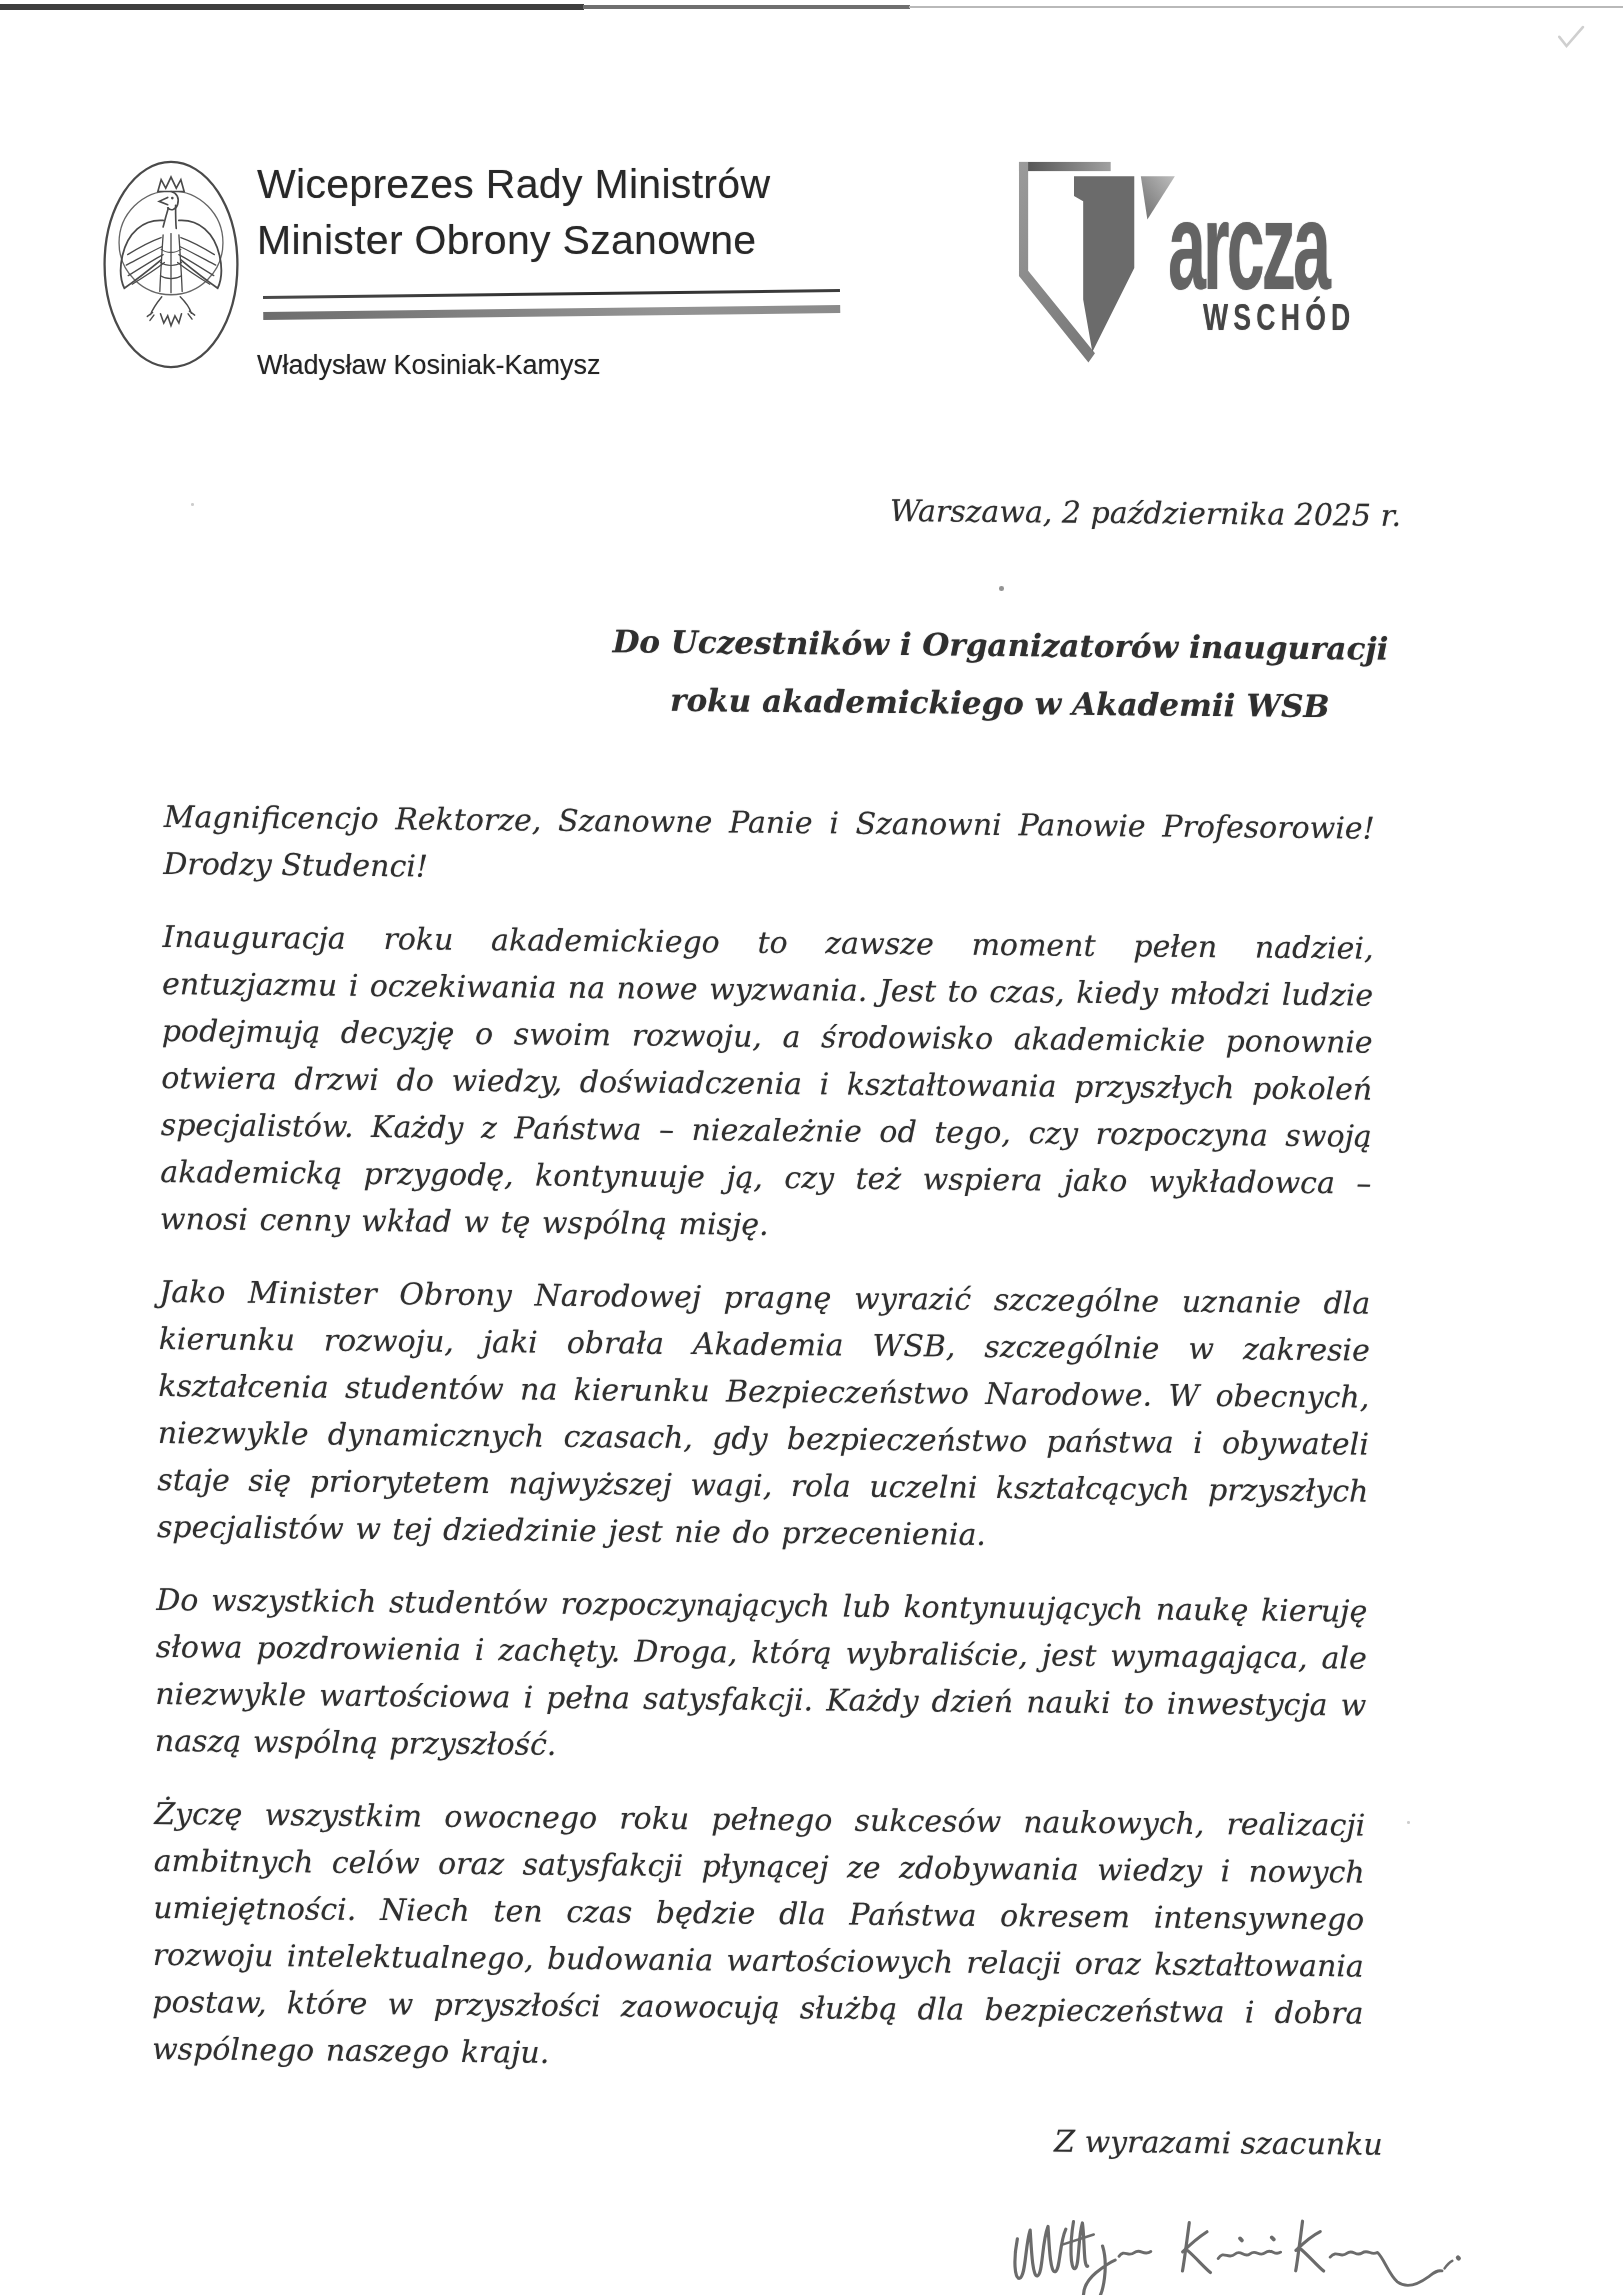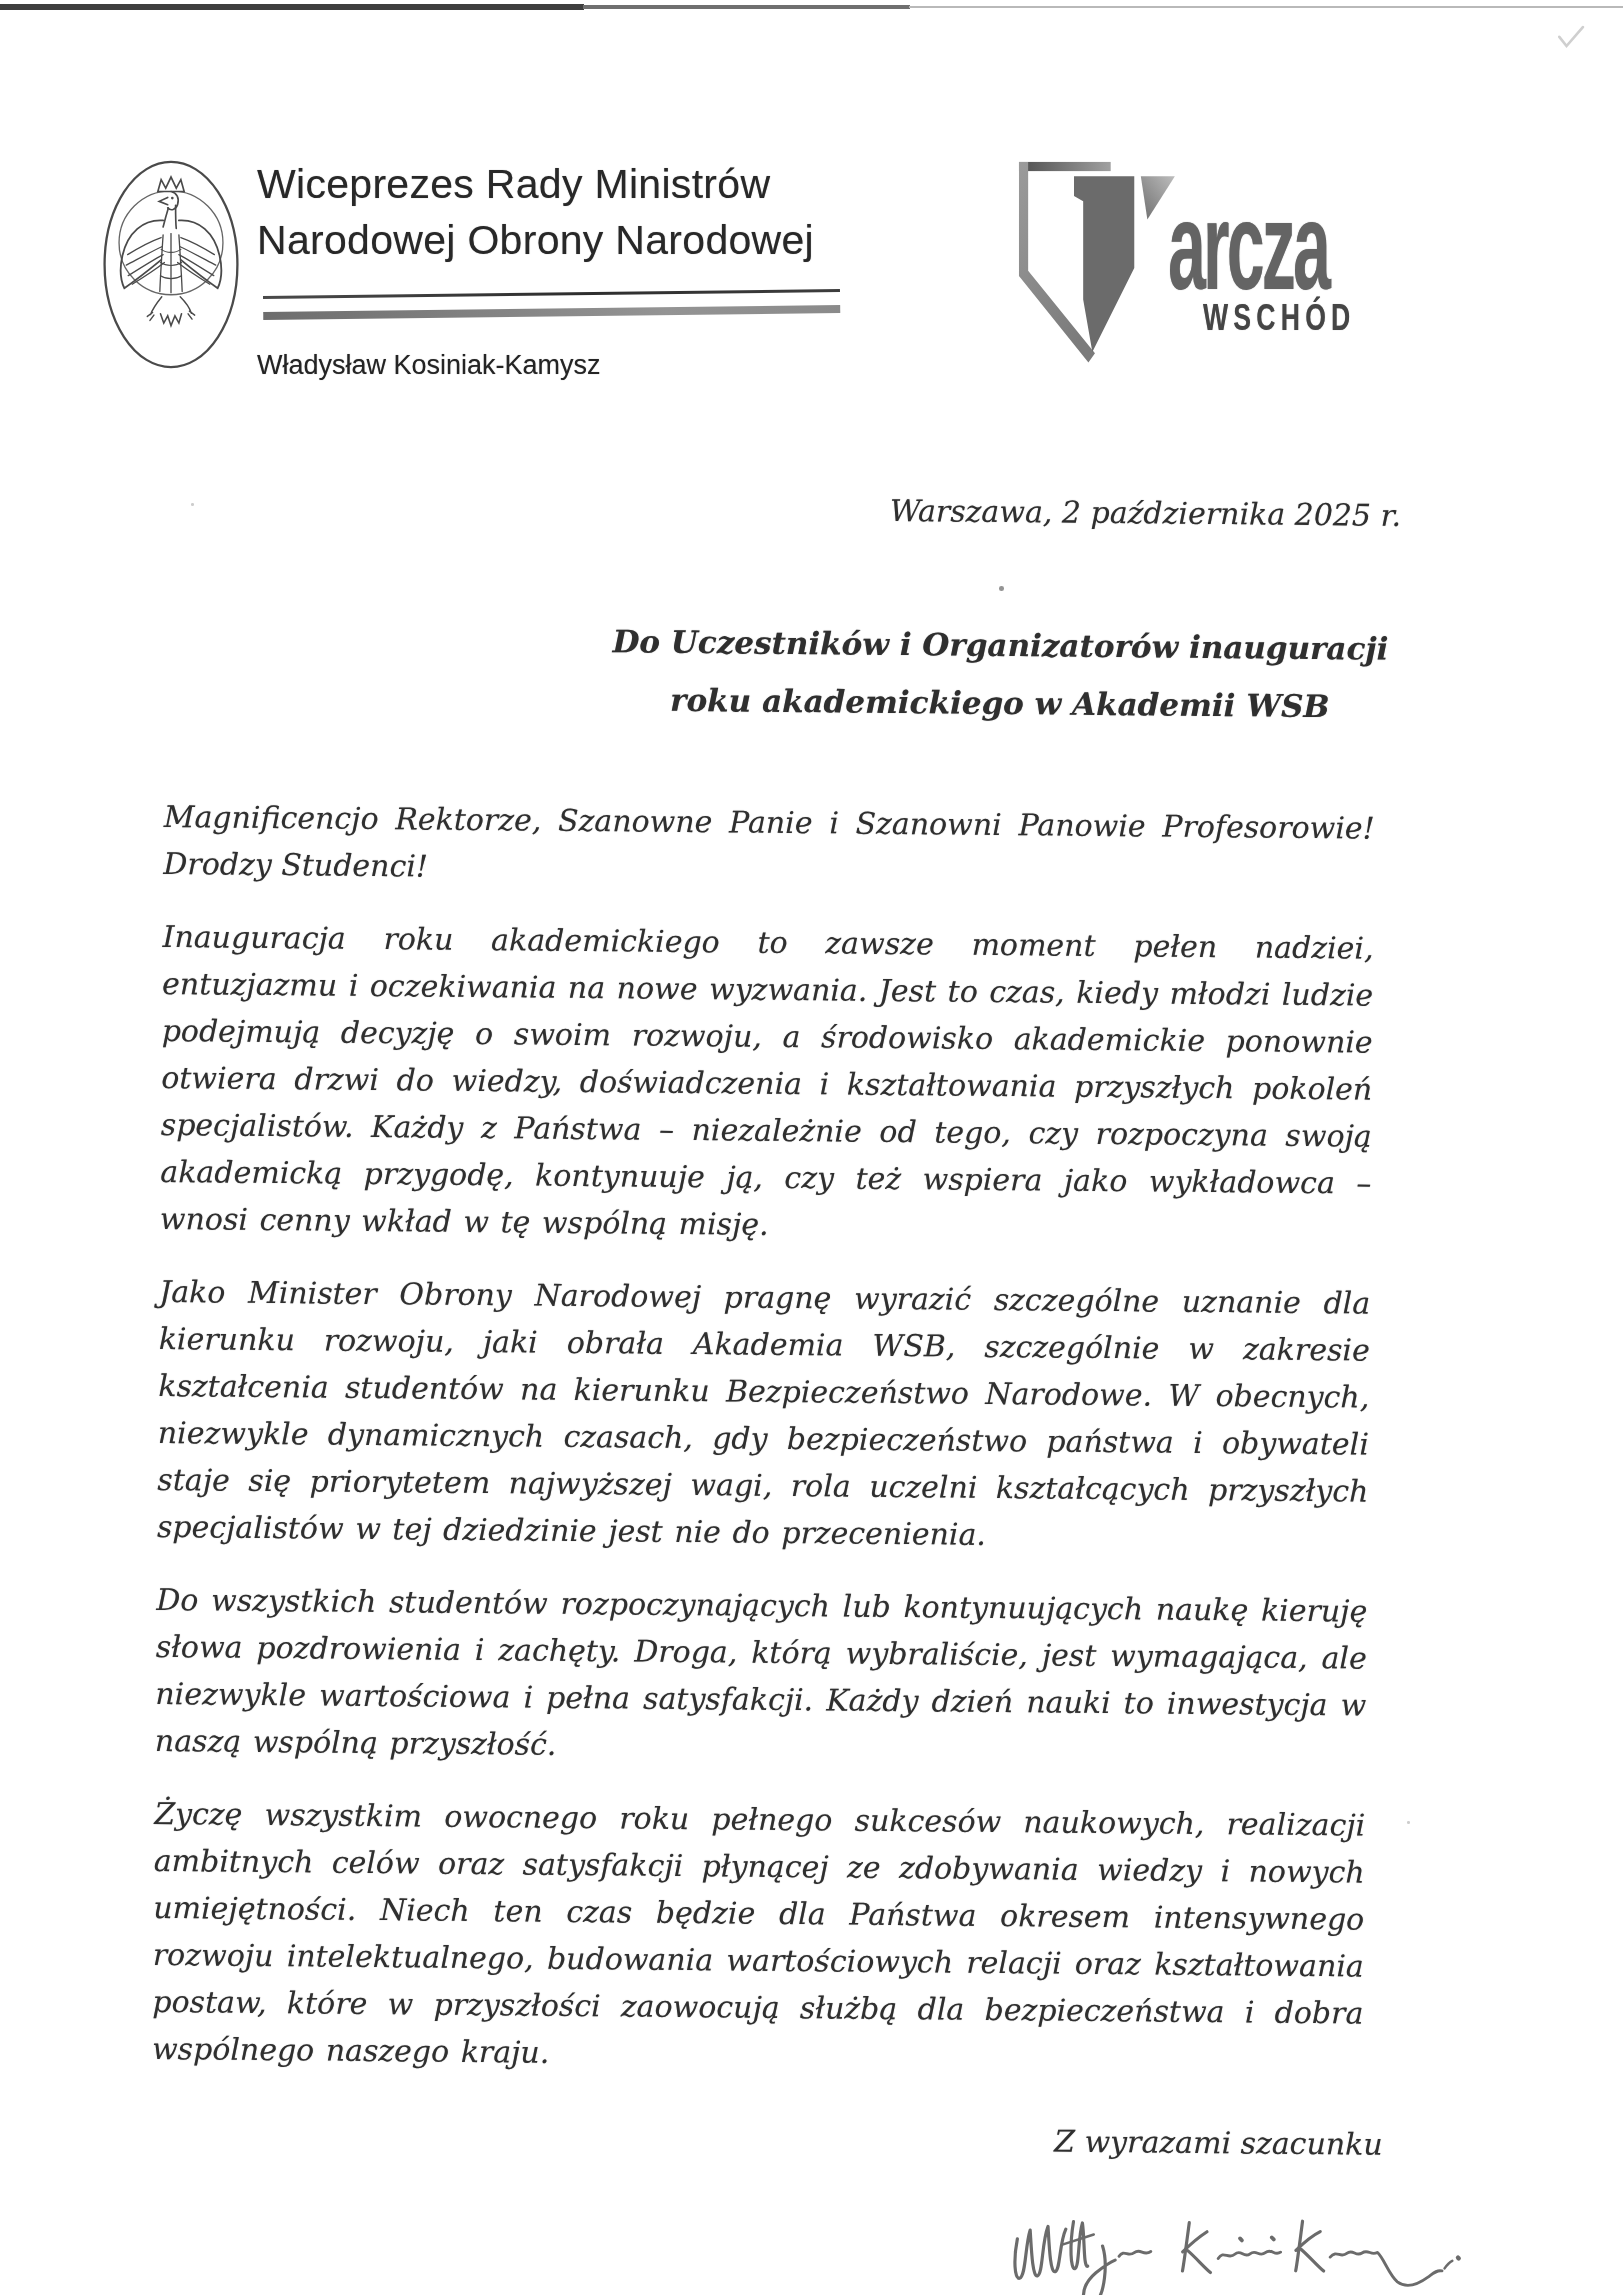--- a/index.html
+++ b/index.html
@@ -114,21 +114,21 @@
 
       <path d="M98,214 C90,224 84,232 81,241 M84,238 L76,244 M86,242 L80,250" stroke-width="2.2"></path>
       <path d="M126,214 C134,222 140,230 143,239 M140,236 L148,242 M138,240 L144,248" stroke-width="2.2"></path>
 
       <path d="M96,240 L101,254 L107,243 L112,258 L118,243 L124,254 L128,240" stroke-width="2.4"></path>
     </g>
   </svg>
 
   <div class="head-title">
     <div>Wiceprezes Rady Ministrów</div>
-    <div>Narodowej Obrony Narodowej</div>
+    <div>Minister Obrony Szanowne</div>
   </div>
   <div class="rules">
     <div class="rule-thin"></div>
     <div class="rule-thick"></div>
   </div>
   <div class="signer">Władysław Kosiniak-Kamysz</div>
 
   <div class="logo">
     <svg class="logo-shield" viewBox="0 0 250 316">
       <defs>

